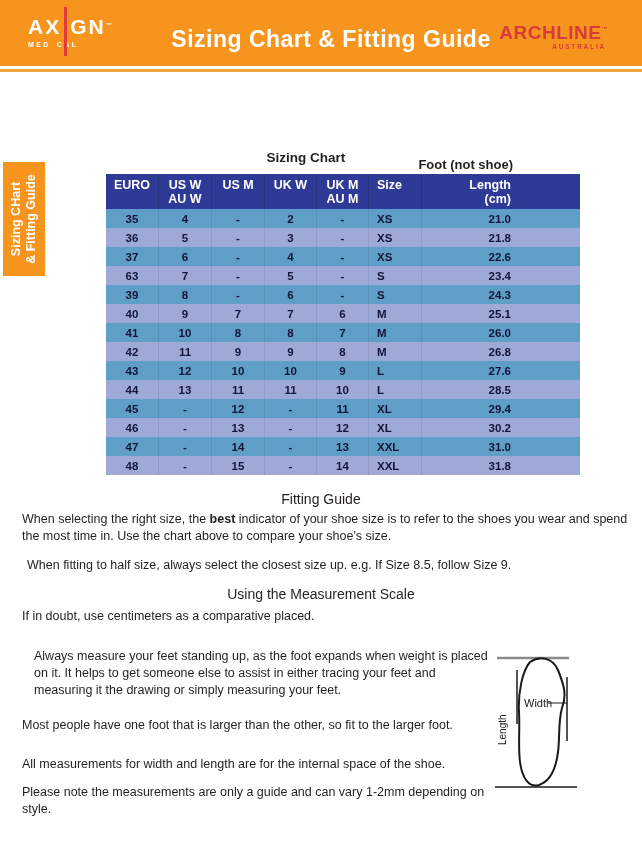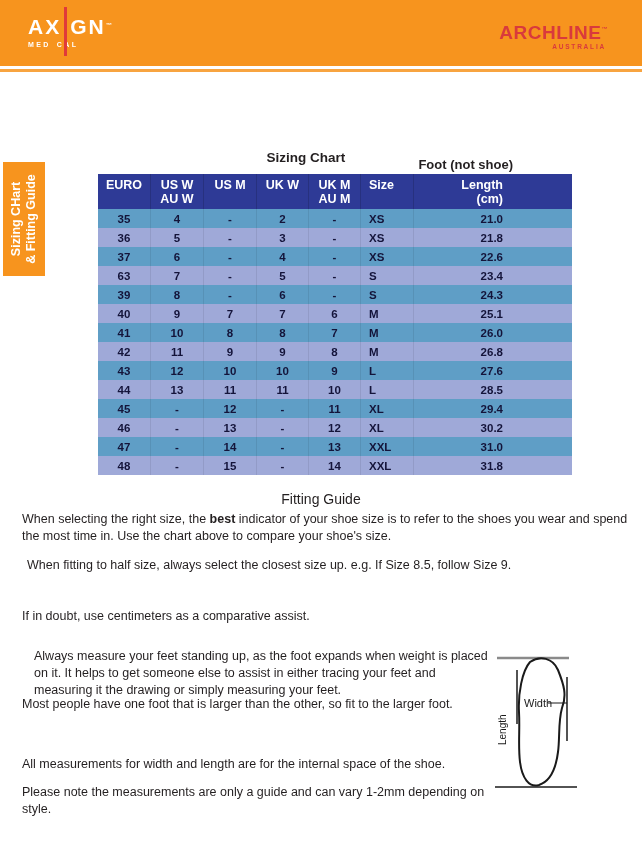--- a/index.html
+++ b/index.html
@@ -34,21 +34,21 @@
   .side-tab-text{position:absolute;left:-36px;top:36px;width:114px;height:42px;
     transform:rotate(-90deg);display:flex;flex-direction:column;justify-content:center;
     text-align:center;color:#fff;font-weight:bold;font-size:12.5px;line-height:15px;white-space:nowrap;}
 
   
   .chart-title{position:absolute;left:99px;top:150px;width:414px;text-align:center;
     font-size:13.5px;font-weight:bold;color:var(--ink);}
   .foot-note{position:absolute;left:350px;top:157px;width:163px;text-align:right;
     font-size:13px;font-weight:bold;color:var(--ink);}
 
-  .sizing-table{position:absolute;left:91px;top:174px;width:474px;padding-left:7px;}
+  .sizing-table{position:absolute;left:99px;top:174px;width:474px;padding-left:7px;}
   .thead{display:flex;height:35px;background:var(--navy);}
   .hcell{display:flex;flex-direction:column;align-items:center;padding-top:4px;color:#fff;
     font-size:12.5px;font-weight:bold;line-height:14px;box-sizing:border-box;
     border-right:1px solid rgba(0,0,0,.15);}
   .tbody{display:flex;flex-direction:column;}
   .trow{display:flex;height:19px;}
   .trow:nth-child(odd){background:var(--row-blue);}
   .trow:nth-child(even){background:var(--row-peri);}
   .cell{display:flex;align-items:center;justify-content:center;font-size:11.5px;font-weight:bold;
     color:var(--cell-ink);box-sizing:border-box;border-right:1px solid rgba(0,0,0,.08);}
@@ -72,20 +72,21 @@
 
 <div class="page">
 
   <div class="top-bar">
     <div class="axign">
       <div class="axign-row"><span>AX</span><span class="axign-gap"></span><span>GN</span><span class="axign-tm">™</span></div>
       <div class="axign-sub"><span>MED</span><span class="axign-gap" style="width:6px;"></span><span>CAL</span></div>
       <div class="axign-line"></div>
     </div>
 
+    <div class="main-title">Sizing Chart &amp; Fitting Guide</div>
 
     <div class="archline">
       <div class="archline-name"><span>ARCHLINE</span><span class="archline-tm">™</span></div>
       <div class="archline-sub">AUSTRALIA</div>
     </div>
   </div>
   <div class="header-rule"></div>
 
   <div class="side-tab">
     <div class="side-tab-text">
@@ -251,23 +252,24 @@
           <div class="cell c5">XXL</div>
           <div class="cell c6">31.8</div>
         </div>
       </div>
   </div>
 
   <div class="h-center" style="top:491px;">Fitting Guide</div>
   <p class="para" style="top:511px;width:612px;margin:0;"><span>When selecting the right size, the </span><b>best</b><span> indicator of your shoe size is to refer to the shoes you wear and spend the most time in. Use the chart above to compare your shoe's size.</span></p>
   <p class="para" style="top:552px;width:612px;margin:5px;">When fitting to half size, always select the closest size up. e.g. If Size 8.5, follow Size 9.</p>
 
-  <p class="para" style="top:608px;width:612px;margin:0;">If in doubt, use centimeters as a comparative assist.</p>
+  <div class="h-center" style="top:586px;">Using the Measurement Scale</div>
+  <p class="para" style="top:608px;width:612px;margin:0;">If in doubt, use centimeters as a comparative placed.</p>
   <p class="para" style="top:636px;width:462px;margin:12px;">Always measure your feet standing up, as the foot expands when weight is placed on it. It helps to get someone else to assist in either tracing your feet and measuring it the drawing or simply measuring your feet.</p>
-  <p class="para" style="top:696px;width:462px;margin:0;">Most people have one foot that is larger than the other, so fit to the larger foot.</p>
+  <p class="para" style="top:717px;width:462px;margin:0;">Most people have one foot that is larger than the other, so fit to the larger foot.</p>
   <p class="para" style="top:756px;width:462px;margin:0;">All measurements for width and length are for the internal space of the shoe.</p>
   <p class="para" style="top:784px;width:470px;margin:0;">Please note the measurements are only a guide and can vary 1-2mm depending on style.</p>
 
   <svg class="foot-diagram" viewBox="0 0 112 148">
     <line x1="5" y1="8" x2="77" y2="8" stroke="#8a8a8a" stroke-width="2.5"></line>
     <path d="M38,12 C48,5 61,8 66,20 C72,35 75,45 70,58 C66,72 68,88 66,102 C64,118 59,131 47,135 C37,138 30,128 28,112 C26,96 28,80 27,62 C26,44 30,21 38,12 Z" fill="none" stroke="#1a1a1a" stroke-width="2"></path>
     <line x1="25" y1="20" x2="25" y2="74" stroke="#1a1a1a" stroke-width="1.5"></line>
     <line x1="75" y1="27" x2="75" y2="91" stroke="#1a1a1a" stroke-width="1.5"></line>
     <line x1="56" y1="53" x2="75" y2="53" stroke="#1a1a1a" stroke-width="1"></line>
     <text x="32" y="57" font-size="11">Width</text>

